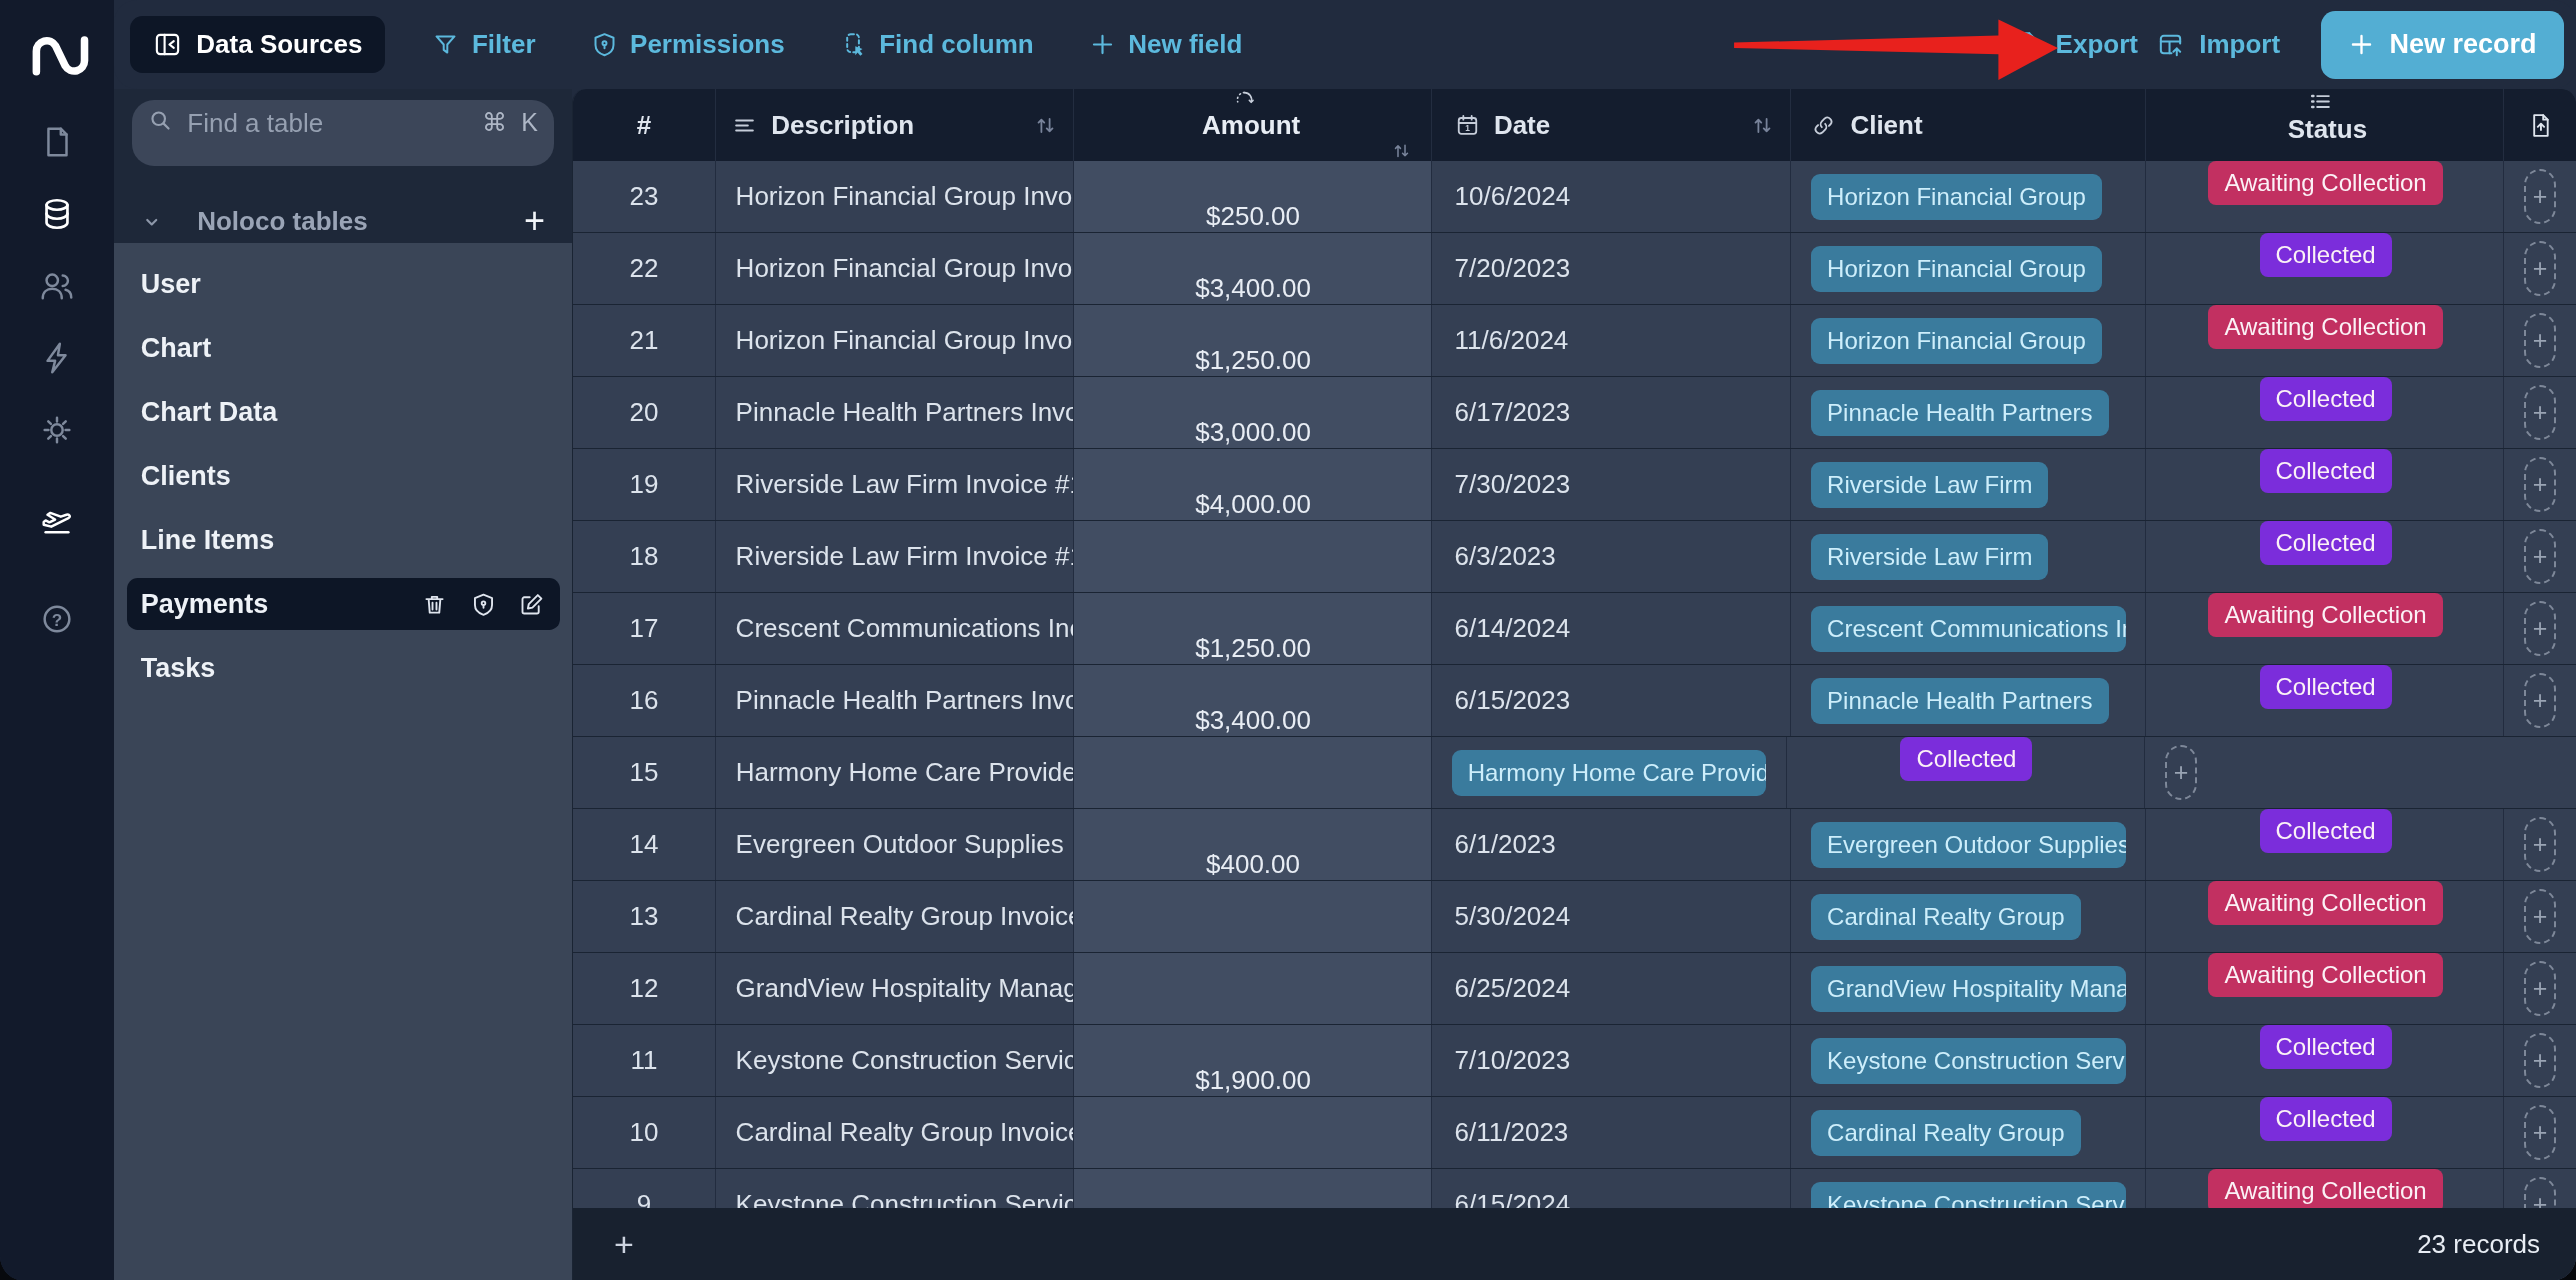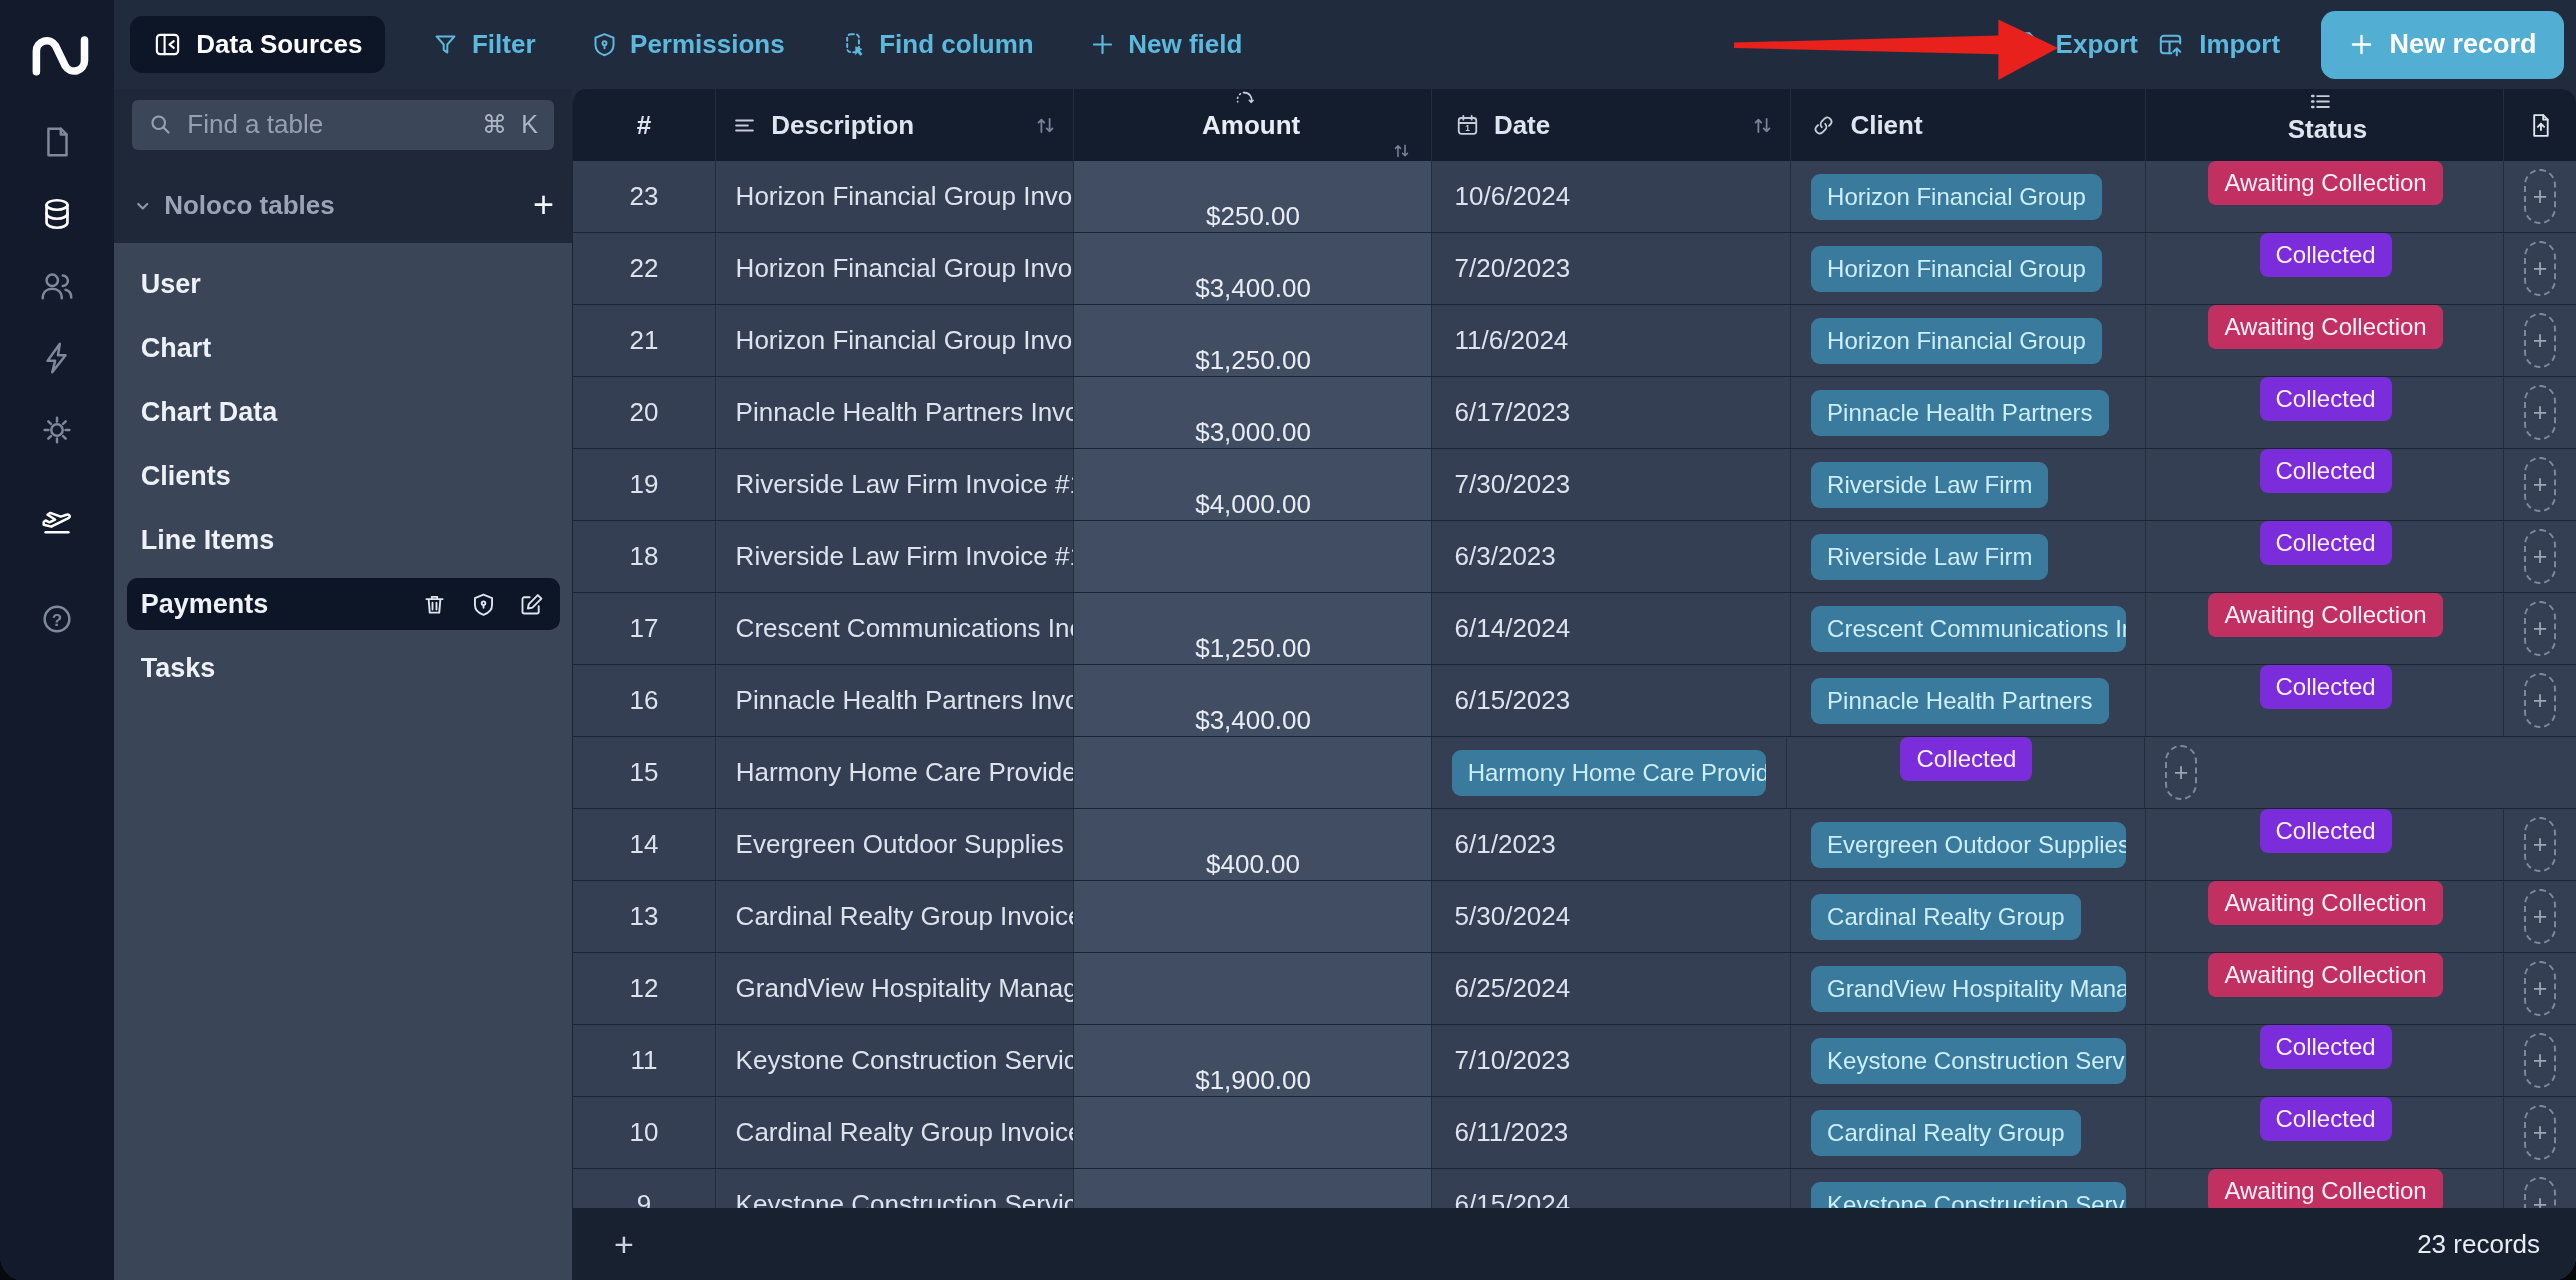--- a/index.html
+++ b/index.html
@@ -15,26 +15,26 @@
         display:flex;flex-direction:column;align-items:center;}
   .rail .logo{margin-top:25px;color:#fff;}
   .rail-icon{width:38px;height:38px;color:#7e899c;}
   .rail-icon.active{color:#ffffff;}
   .ri{margin-top:34px;}
   .ri.first{margin-top:43px;}
   .ri.gap1{margin-top:52px;}
   .ri.gap2{margin-top:61px;}
   
   .sidebar{position:absolute;left:114px;top:89px;width:458px;bottom:0;background:#1e2839;}
-  .searchbox{margin:10.7px 18px 0 18px;height:50px;background:#3c4659;border-radius:6px;
-             display:flex;align-items:center;padding:0 16px;}
+  .searchbox{margin:10.7px 18px 0 18px;height:50px;background:#3c4659;border-radius:22px;
+             display:flex;align-items:flex-start;padding:8px 16px;}
   .searchbox .mag{color:#96a0b1;margin-right:14.3px;}
   .search-ph{color:#96a0b1;font-size:26px;flex:1;}
   .kbd{color:#aeb7c6;font-size:25px;display:flex;gap:14.3px;align-items:center;}
-  .section-row{margin-top:19.7px;height:72px;display:flex;align-items:center;padding:0 18px;}
+  .section-row{margin-top:19.7px;height:72px;display:flex;align-items:center;padding:0 27px;gap:24px;}
   .section-row .chev{color:#8d97a9;margin-right:10.7px;}
   .section-label{color:#9aa4b6;font-size:26px;font-weight:600;}
   .section-plus{margin-left:auto;color:#f2f5f9;font-size:36px;font-weight:400;line-height:1;cursor:pointer;}
   .list-panel{position:absolute;top:154px;bottom:0;left:0;right:0;background:#3a4557;padding-top:9px;}
   .side-item{margin:0 12.5px;height:64px;display:flex;align-items:center;border-radius:10.7px;
              padding:0 14.3px;font-size:27px;color:#eef2f7;font-weight:600;cursor:pointer;}
   .side-item.active{background:#0d1626;height:52px;margin:6.3px 12.5px;}
   .item-actions{margin-left:auto;display:flex;gap:21.5px;color:#dfe5ee;}
   
   .toolbar{position:absolute;left:114px;top:0;right:0;height:89px;background:#212b3e;

